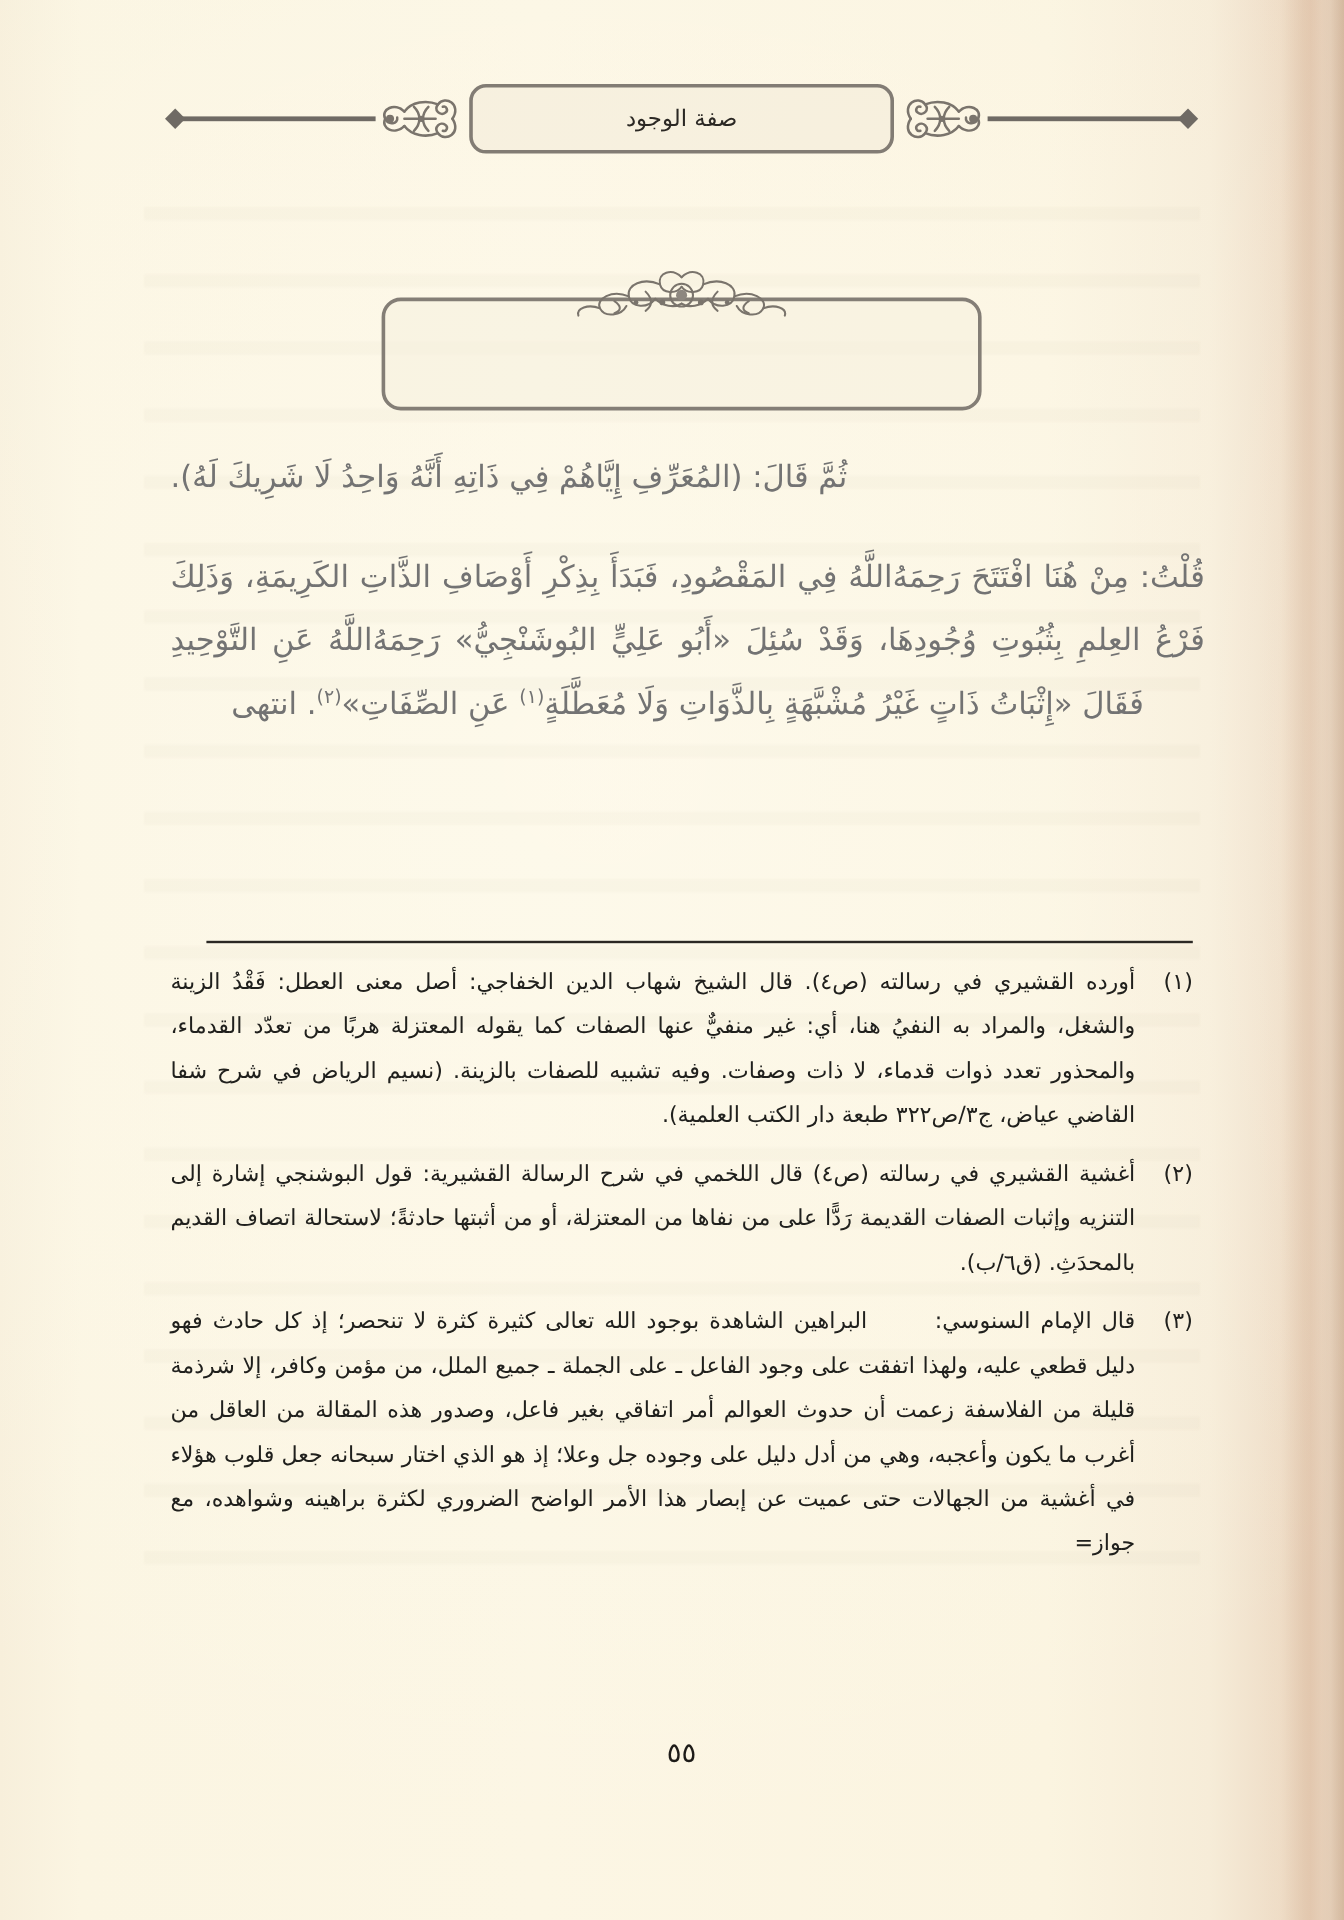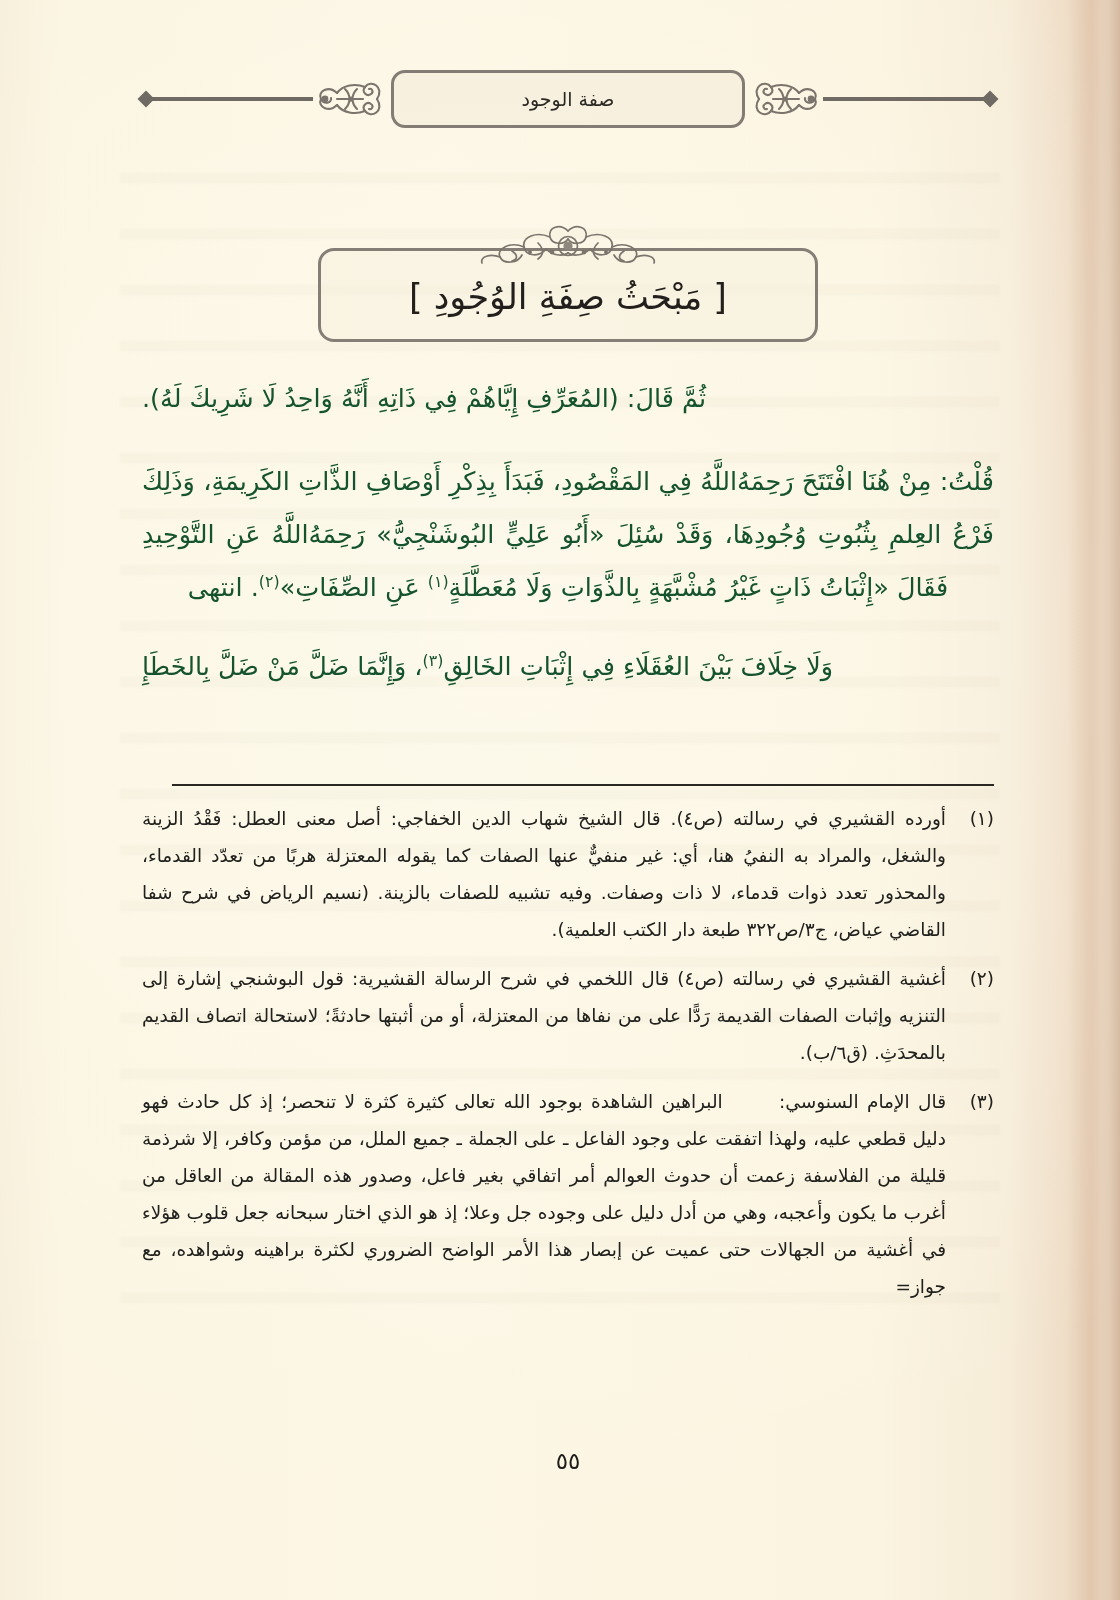--- a/index.html
+++ b/index.html
@@ -151,24 +151,24 @@
     font-size: 35px;
     color: #221f1c;
     white-space: nowrap;
     margin-top: 4px;
   }
 
   
   .body {
     position: absolute;
     top: 372px;
-    right: 126px;
+    right: 116px;
     left: 126px;
     text-align: justify;
-    color: #14532d;
+    color: #737373;
   }
   p.para {
     margin: 0 0 26px 0;
     font-size: 25.5px;
     line-height: 2.08;
     text-align: justify;
     text-align-last: center;
   }
   p.p-first { text-align-last: left; margin-bottom: 30px; }
   p.p-run   { text-align-last: left; }
@@ -301,37 +301,33 @@
         </g>
         <circle cx="116" cy="25" r="9.5" fill="none" stroke="#7a746c" stroke-width="1.7"></circle>
         <circle cx="116" cy="25" r="4.6" fill="#8d877f"></circle>
         <circle cx="100" cy="31" r="2.4" fill="#7a746c"></circle>
         <circle cx="132" cy="31" r="2.4" fill="#7a746c"></circle>
         <circle cx="78" cy="31" r="2.0" fill="#7a746c"></circle>
         <circle cx="154" cy="31" r="2.0" fill="#7a746c"></circle>
         </svg>
         <div></div>
 
-      <span class="sect-title">[ مَبْحَثُ صِفَةِ الوُجُودِ ]</span>
     </div>
   </div>
 
   <div class="body">
 
     <p class="para p-first">
       <span>ثُمَّ قَالَ: (المُعَرِّفِ إِيَّاهُمْ فِي ذَاتِهِ أَنَّهُ وَاحِدُ لَا شَرِيكَ لَهُ).</span>
     </p>
 
     <p class="para">
       <span>قُلْتُ: مِنْ هُنَا افْتَتَحَ رَحِمَهُ‌اللَّهُ فِي المَقْصُودِ، فَبَدَأَ بِذِكْرِ أَوْصَافِ الذَّاتِ الكَرِيمَةِ، وَذَلِكَ فَرْعُ العِلمِ بِثُبُوتِ وُجُودِهَا، وَقَدْ سُئِلَ </span><span class="bold-name">«أَبُو عَلِيٍّ البُوشَنْجِيُّ»</span><span> رَحِمَهُ‌اللَّهُ عَنِ التَّوْحِيدِ فَقَالَ «إِثْبَاتُ ذَاتٍ غَيْرُ مُشْبَّهَةٍ بِالذَّوَاتِ وَلَا مُعَطَّلَةٍ</span><span class="fnmark">(١)</span><span> عَنِ الصِّفَاتِ»</span><span class="fnmark">(٢)</span><span>. انتهى</span>
     </p>
 
-    <p class="para p-run">
-      <span>وَلَا خِلَافَ بَيْنَ العُقَلَاءِ فِي إِثْبَاتِ الخَالِقِ</span><span class="fnmark">(٣)</span><span>، وَإِنَّمَا ضَلَّ مَنْ ضَلَّ بِالخَطَإِ</span>
-    </p>
 
   </div>
 
   <div class="fn-rule"></div>
 
   <div class="footnotes">
 
     <div class="fn">
       <span class="fn-num">(١)</span>
       <span class="fn-text">أورده القشيري في رسالته (ص٤). قال الشيخ شهاب الدين الخفاجي: أصل معنى العطل: فَقْدُ الزينة والشغل، والمراد به النفيُ هنا، أي: غير منفيٌّ عنها الصفات كما يقوله المعتزلة هربًا من تعدّد القدماء، والمحذور تعدد ذوات قدماء، لا ذات وصفات. وفيه تشبيه للصفات بالزينة. (نسيم الرياض في شرح شفا القاضي عياض، ج٣/ص٣٢٢ طبعة دار الكتب العلمية).</span>

